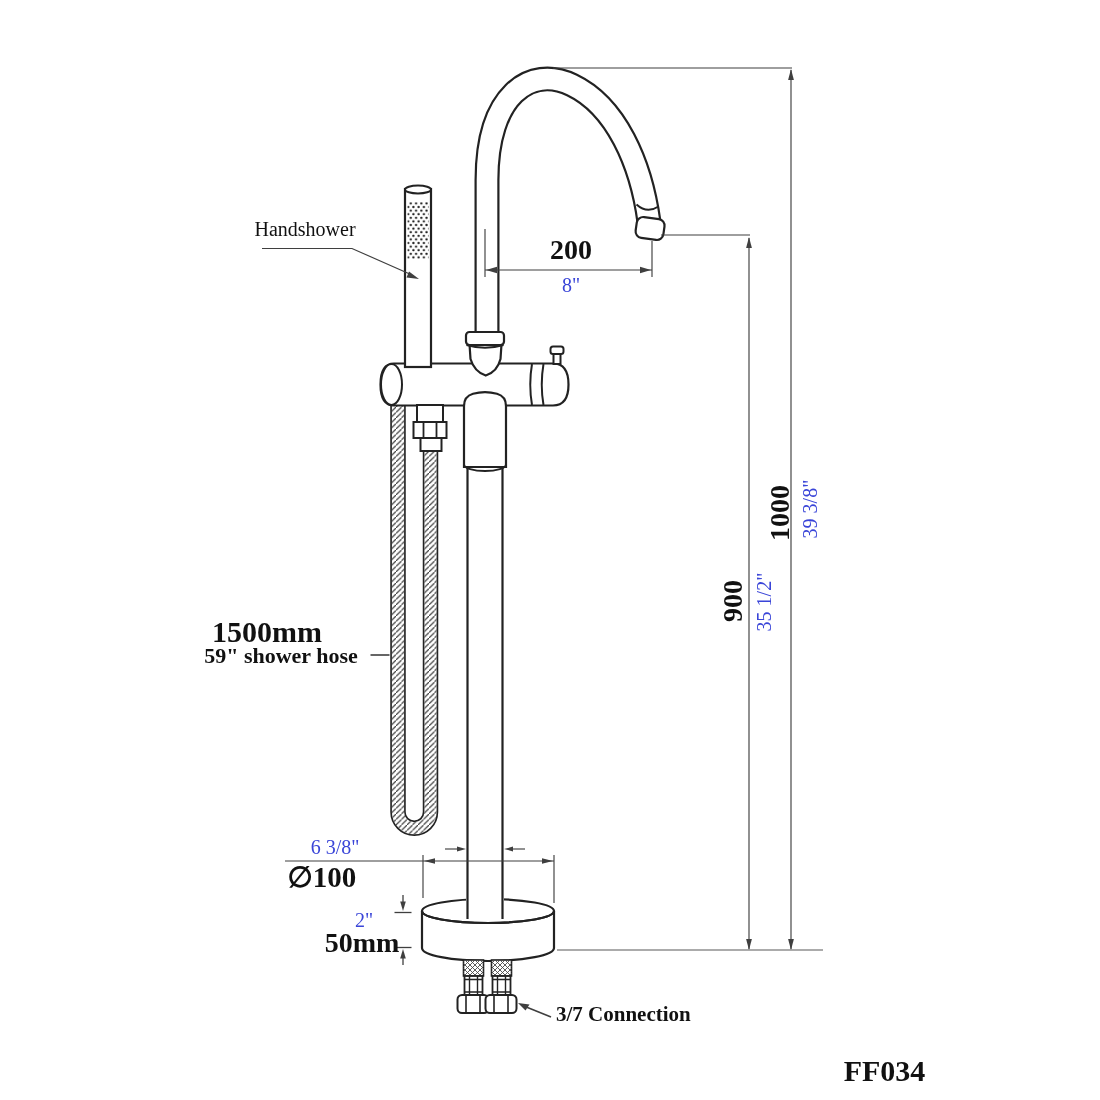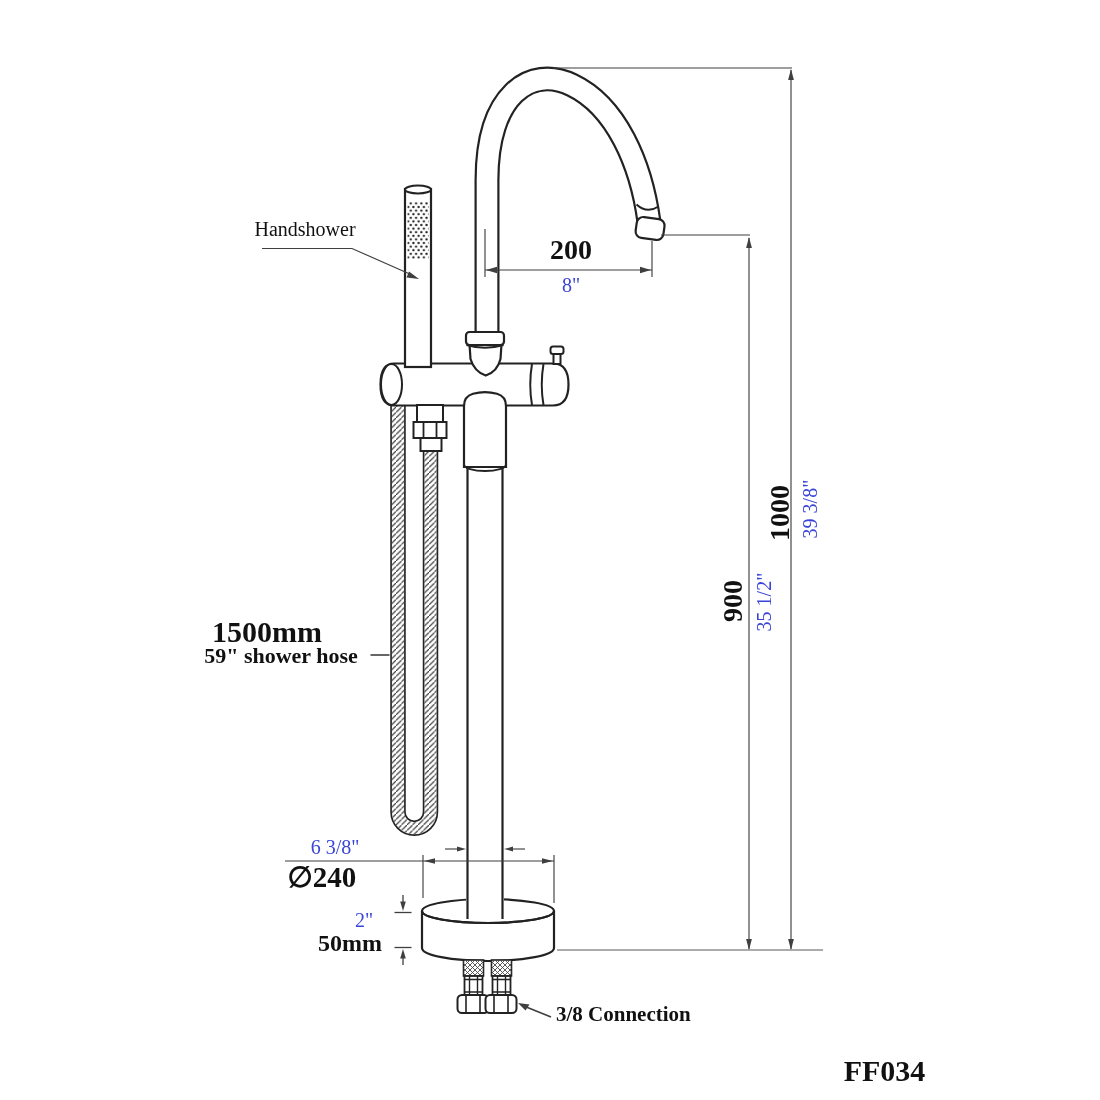--- a/index.html
+++ b/index.html
@@ -31,21 +31,21 @@
   #dim-8{left:492px;top:273px;width:158px;height:24px;font-size:20px;line-height:24px;}
   #dim-900{left:673px;top:587px;width:120px;height:28px;font-size:28px;line-height:28px;}
   #dim-35{left:704px;top:590px;width:120px;height:24px;font-size:20px;line-height:24px;}
   #dim-1000{left:720px;top:499px;width:120px;height:28px;font-size:28px;line-height:28px;}
   #dim-39{left:750px;top:497px;width:120px;height:24px;font-size:20px;line-height:24px;}
   #hose-line1{left:187px;top:620px;width:160px;height:24px;font-size:30px;line-height:24px;}
   #hose-line2{left:166px;top:644px;width:230px;height:24px;font-size:22px;line-height:24px;}
   #dim-638{left:275px;top:836px;width:120px;height:22px;font-size:20px;line-height:22px;}
   #dim-160{left:252px;top:862px;width:140px;height:30px;font-size:29px;line-height:30px;}
   #dim-2{left:304px;top:909px;width:120px;height:22px;font-size:20px;line-height:22px;}
-  #dim-50{left:280px;top:930px;width:140px;height:26px;font-size:24px;line-height:26px;}
+  #dim-50{left:292px;top:930px;width:140px;height:26px;font-size:28px;line-height:26px;}
   #connection-label{left:556px;top:1003px;height:22px;font-size:21px;line-height:22px;text-align:left;font-weight:bold;}
   #model-label{left:812px;top:1055px;width:145px;height:32px;font-size:30px;line-height:32px;}
 </style>
 </head>
 <body>
 
 <div class="canvas">
 
 <svg width="1100" height="1100" viewBox="0 0 1100 1100">
   <defs>
@@ -199,19 +199,19 @@
 <div class="lbl" id="handshower-label">Handshower</div>
 <div class="lbl mm" id="dim-200">200</div>
 <div class="lbl in" id="dim-8">8"</div>
 <div class="lbl mm rot" id="dim-900">900</div>
 <div class="lbl in rot" id="dim-35">35 1/2"</div>
 <div class="lbl mm rot" id="dim-1000">1000</div>
 <div class="lbl in rot" id="dim-39">39 3/8"</div>
 <div class="lbl mm" id="hose-line1">1500mm</div>
 <div class="lbl mm" id="hose-line2">59" shower hose</div>
 <div class="lbl in" id="dim-638">6 3/8"</div>
-<div class="lbl mm" id="dim-160">∅240</div>
+<div class="lbl mm" id="dim-160">∅100</div>
 <div class="lbl in" id="dim-2">2"</div>
 <div class="lbl mm" id="dim-50">50mm</div>
-<div class="lbl" id="connection-label">3/8 Connection</div>
+<div class="lbl" id="connection-label">3/7 Connection</div>
 <div class="lbl mm" id="model-label">FF034</div>
 
 </div>
 
 </body></html>

